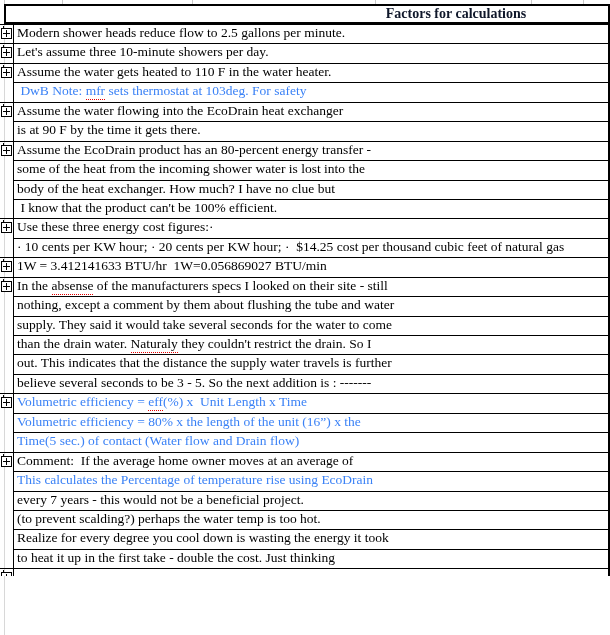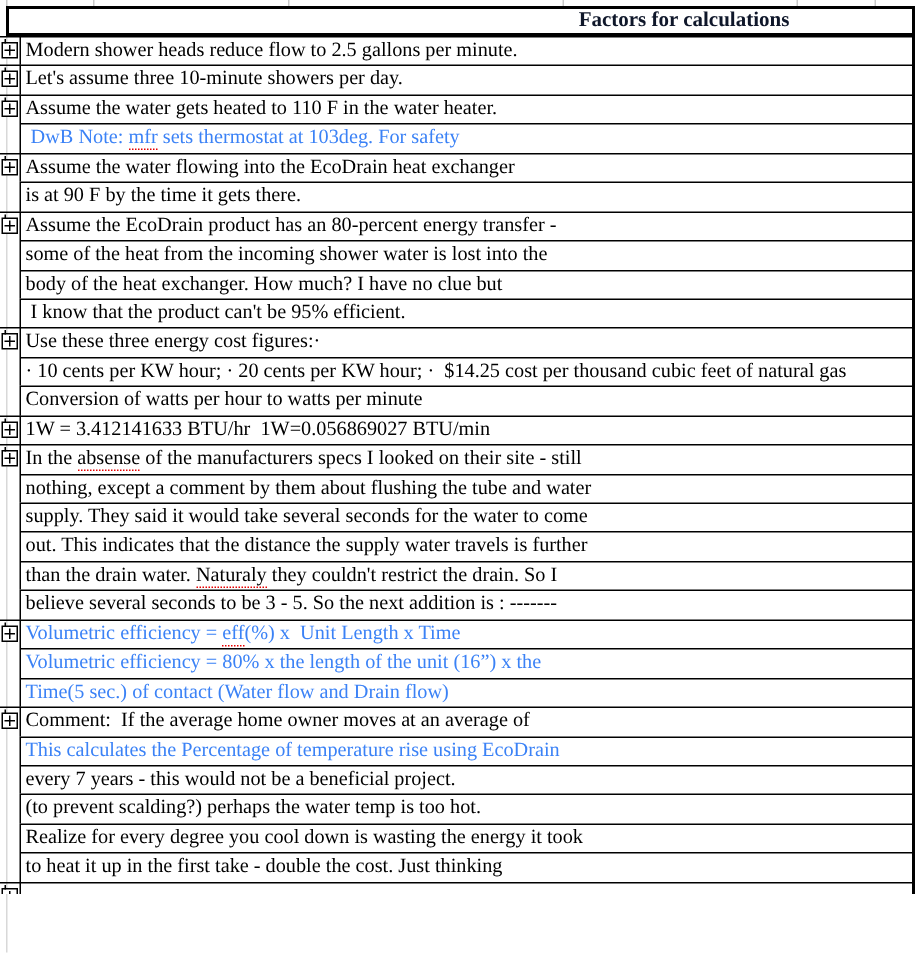--- a/index.html
+++ b/index.html
@@ -116,38 +116,34 @@
       <div class="row">
         <div class="gutter"></div>
         <div class="cell"><span>some of the heat from the incoming shower water is lost into the</span></div>
       </div>
       <div class="row">
         <div class="gutter"></div>
         <div class="cell"><span>body of the heat exchanger. How much? I have no clue but</span></div>
       </div>
       <div class="row">
         <div class="gutter"></div>
-        <div class="cell"><span> I know that the product can't be 95% efficient.</span></div>
+        <div class="cell"><span> I know that the product can't be 100% efficient.</span></div>
       </div>
       <div class="row group-start">
         <div class="gutter">
           <span class="plusbox">
             <i class="tick"></i>
           </span>
         </div>
         <div class="cell"><span>Use these three energy cost figures:·</span></div>
       </div>
       <div class="row">
         <div class="gutter"></div>
         <div class="cell"><span>· 10 cents per KW hour; · 20 cents per KW hour; ·  $14.25 cost per thousand cubic feet of natural gas</span></div>
       </div>
-      <div class="row">
-        <div class="gutter"></div>
-        <div class="cell"><span>Conversion of watts per hour to watts per minute</span></div>
-      </div>
       <div class="row group-start">
         <div class="gutter">
           <span class="plusbox">
             <i class="tick"></i>
           </span>
         </div>
         <div class="cell"><span>1W = 3.412141633 BTU/hr  1W=0.056869027 BTU/min</span></div>
       </div>
       <div class="row group-start">
         <div class="gutter">
@@ -160,25 +156,25 @@
       <div class="row">
         <div class="gutter"></div>
         <div class="cell"><span>nothing, except a comment by them about flushing the tube and water</span></div>
       </div>
       <div class="row">
         <div class="gutter"></div>
         <div class="cell"><span>supply. They said it would take several seconds for the water to come</span></div>
       </div>
       <div class="row">
         <div class="gutter"></div>
+        <div class="cell"><span>than the drain water. </span><span class="misspell">Naturaly</span><span> they couldn't restrict the drain. So I</span></div>
+      </div>
+      <div class="row">
+        <div class="gutter"></div>
         <div class="cell"><span>out. This indicates that the distance the supply water travels is further</span></div>
-      </div>
-      <div class="row">
-        <div class="gutter"></div>
-        <div class="cell"><span>than the drain water. </span><span class="misspell">Naturaly</span><span> they couldn't restrict the drain. So I</span></div>
       </div>
       <div class="row">
         <div class="gutter"></div>
         <div class="cell"><span>believe several seconds to be 3 - 5. So the next addition is : -------</span></div>
       </div>
       <div class="row group-start red">
         <div class="gutter">
           <span class="plusbox">
             <i class="tick"></i>
           </span>

